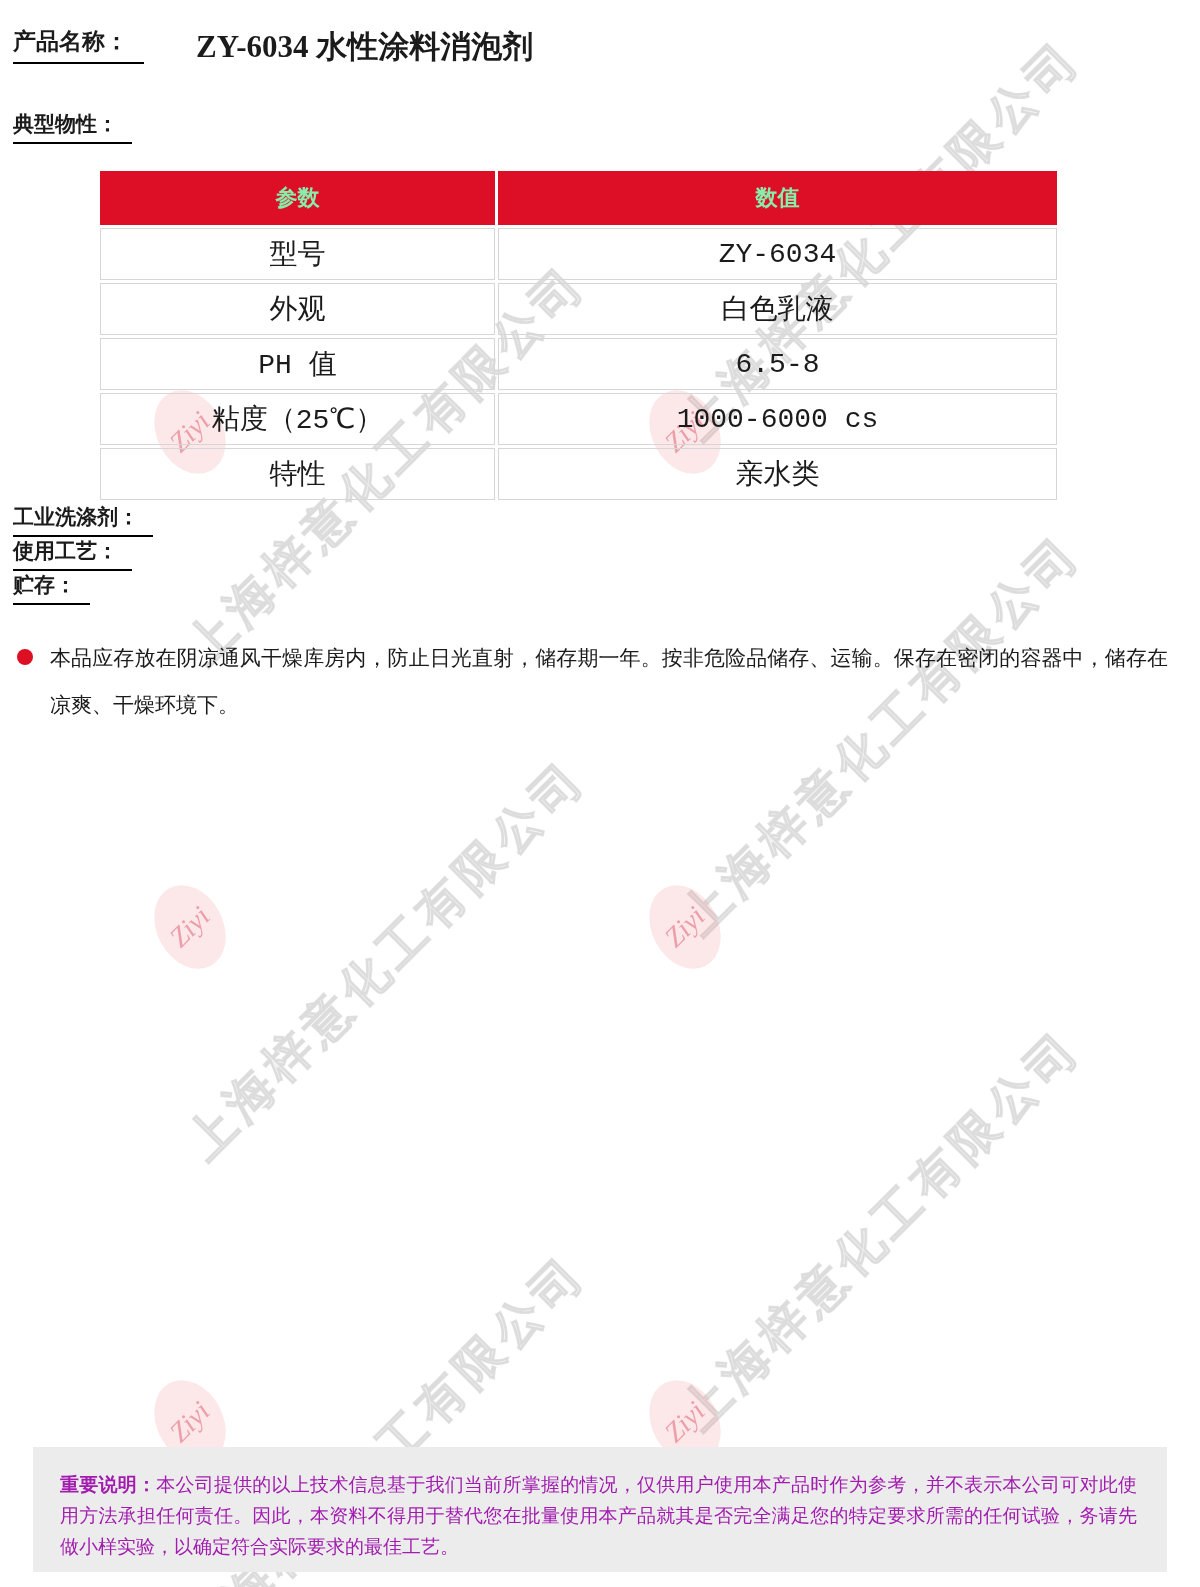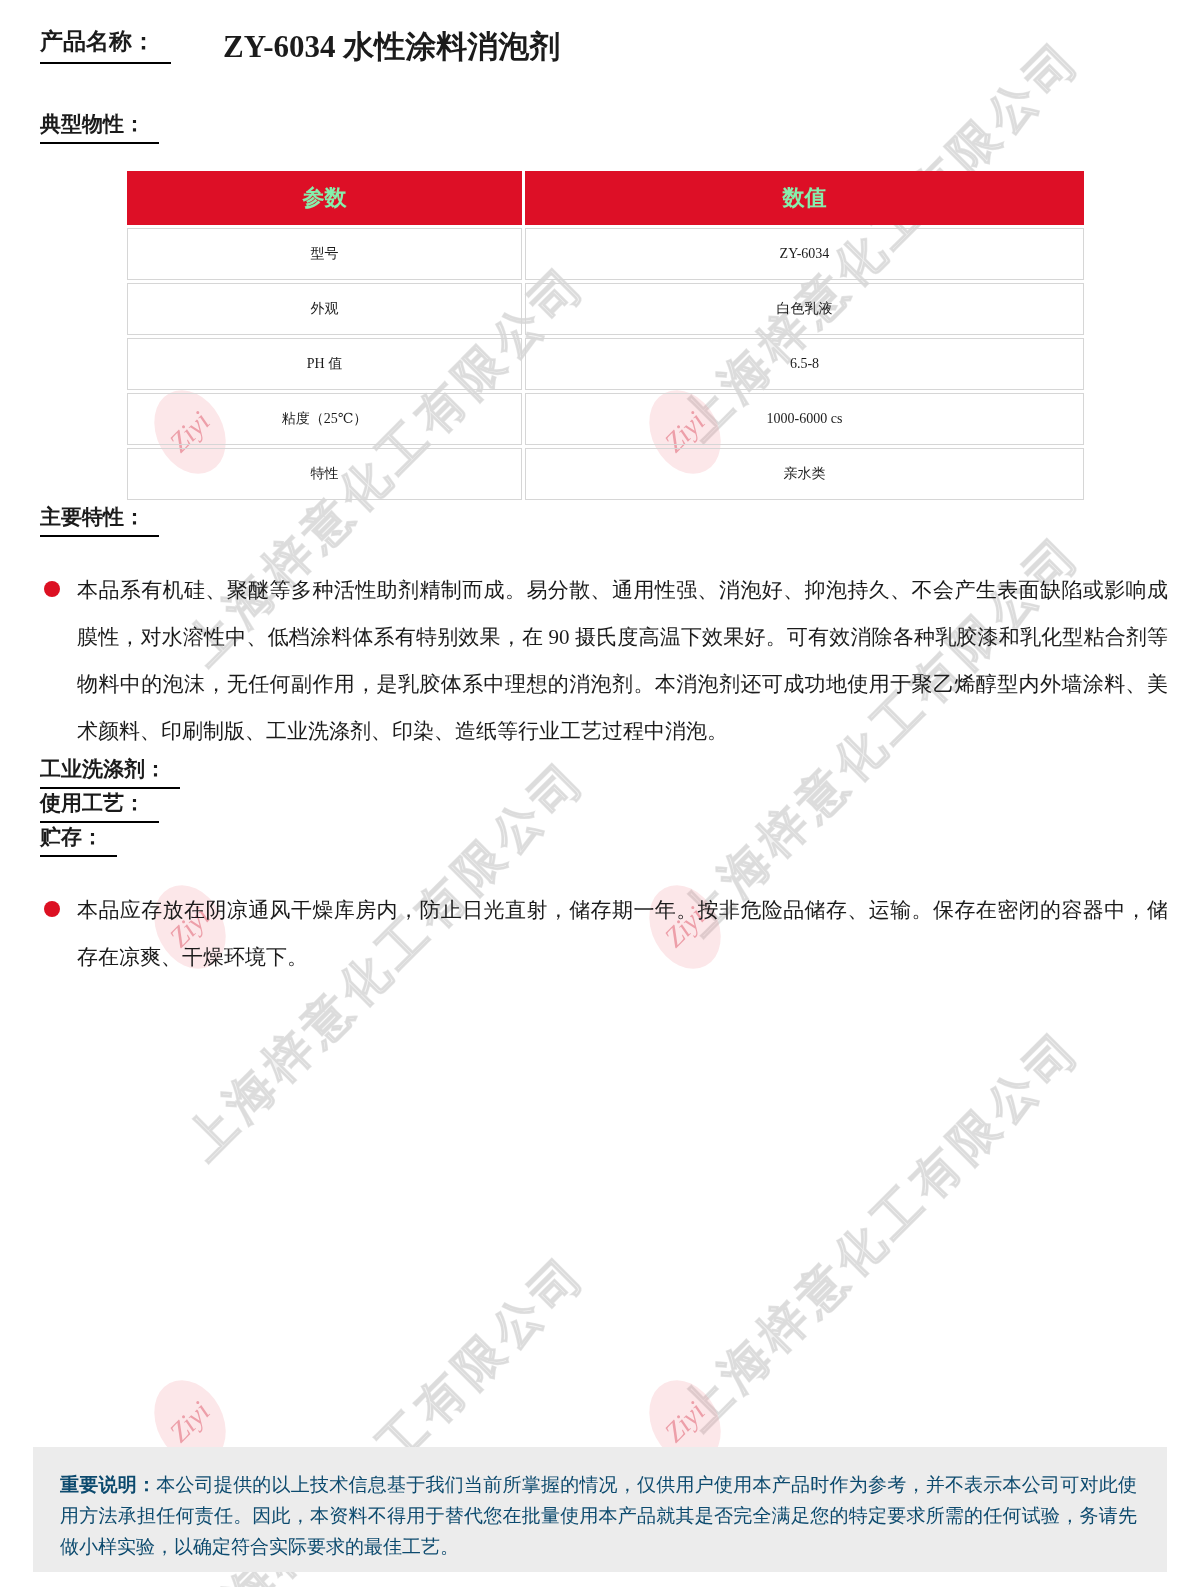--- a/index.html
+++ b/index.html
@@ -38,21 +38,21 @@
     display:flex;align-items:center;justify-content:center;
     transform:rotate(-28deg);
   }
   .wm-logo span{
     font-style:italic;
     font-size:28px;
     color:rgba(220,70,90,0.45);
     transform:rotate(-17deg);
   }
   
-  .content{position:relative;z-index:1;padding:26px 32px 0 40px;}
+  .content{position:relative;z-index:1;padding:26px 32px 0 13px;}
   .title-row{display:flex;align-items:flex-end;}
   .title-label{
     font-size:23px;font-weight:bold;
     border-bottom:2px solid #000;
     padding:0 16px 5px 0;
   }
   .product-title{
     font-size:31px;font-weight:bold;
     margin-left:52px;line-height:1.1;
   }
@@ -72,22 +72,23 @@
   }
   table.props col.c1{width:41.4%;}
   table.props th{
     background:var(--header-red);
     color:#86efac;font-size:22px;font-weight:bold;
     height:54px;border:1px solid var(--header-red);
   }
   table.props td{
     background:transparent;
     border:1px solid var(--border-gray);
-    text-align:center;font-size:14px;
+    text-align:center;font-size:28px;
     height:52px;
+    font-family:Liberation Mono, monospace;
   }
   
   .section{}
   .bullet-item{
     position:relative;
     margin-top:30px;
     padding-left:37px;
   }
   .bullet-dot{
     position:absolute;left:4px;top:14px;
@@ -101,21 +102,21 @@
   
   .footer-note{
     position:absolute;left:33px;top:1447px;z-index:1;
     width:1134px;height:125px;
     background:var(--footer-bg);
     padding:22px 30px 0 27px;
     overflow:hidden;
   }
   .footer-note p{
     font-size:19px;line-height:31px;
-    color:#0c4a6e;text-align:justify;
+    color:#a21caf;text-align:justify;
   }
   .footer-label{font-weight:bold;}
 </style>
 </head>
 <body>
 
 <div class="page">
 
   <div class="wm-layer">
       <div class="wm-text" style="left: 103px; top: 434px;">上海梓意化工有限公司</div>
@@ -182,27 +183,20 @@
             <td>1000-6000 cs</td>
           </tr>
           <tr>
             <td>特性</td>
             <td>亲水类</td>
           </tr>
         </tbody>
       </table>
     </div>
 
-    <div class="section">
-      <span class="sec-heading">主要特性：</span>
-      <div class="bullet-item">
-        <span class="bullet-dot"></span>
-        <p class="bullet-text">本品系有机硅、聚醚等多种活性助剂精制而成。易分散、通用性强、消泡好、抑泡持久、不会产生表面缺陷或影响成膜性，对水溶性中、低档涂料体系有特别效果，在 90 摄氏度高温下效果好。可有效消除各种乳胶漆和乳化型粘合剂等物料中的泡沫，无任何副作用，是乳胶体系中理想的消泡剂。本消泡剂还可成功地使用于聚乙烯醇型内外墙涂料、美术颜料、印刷制版、工业洗涤剂、印染、造纸等行业工艺过程中消泡。</p>
-      </div>
-    </div>
 
     <div class="section">
       <span class="sec-heading">工业洗涤剂：</span>
     </div>
 
     <div class="section">
       <span class="sec-heading">使用工艺：</span>
     </div>
 
 

